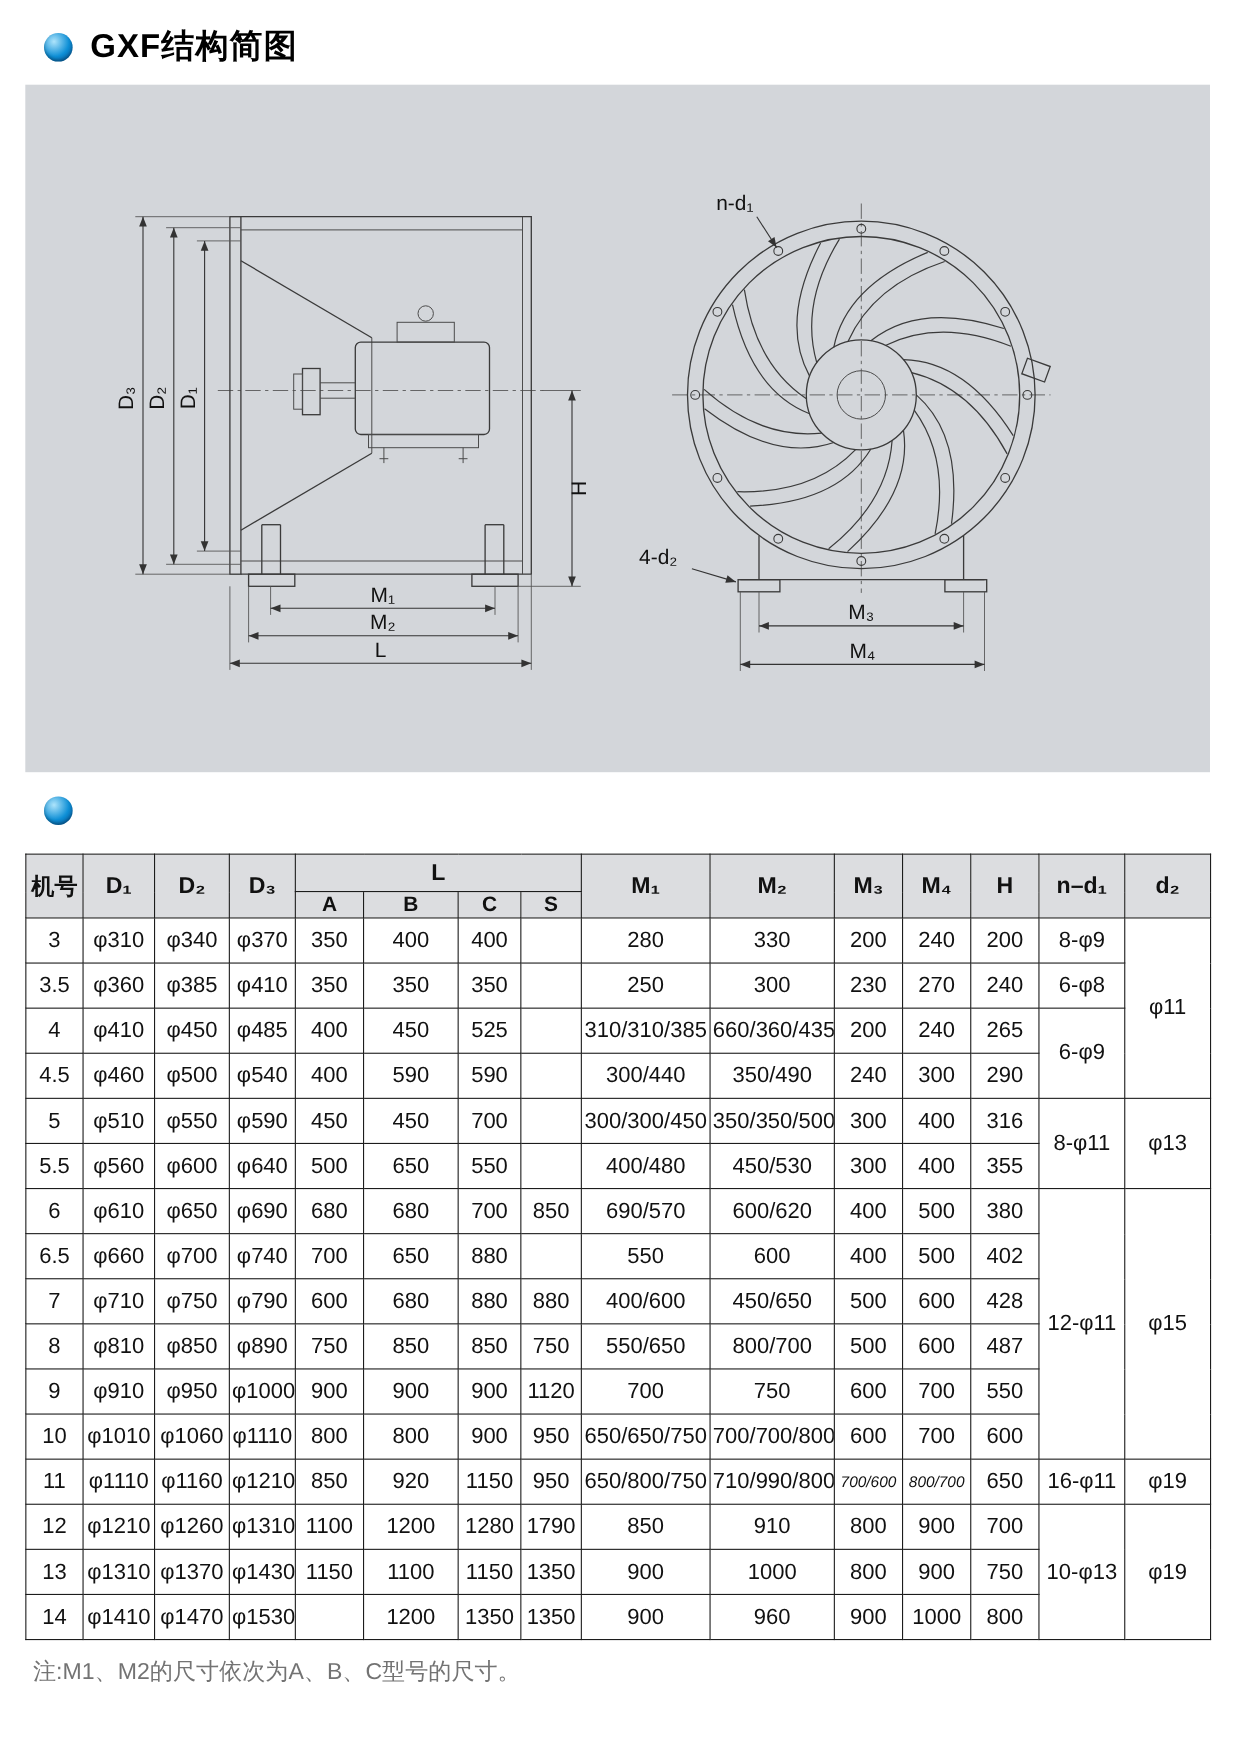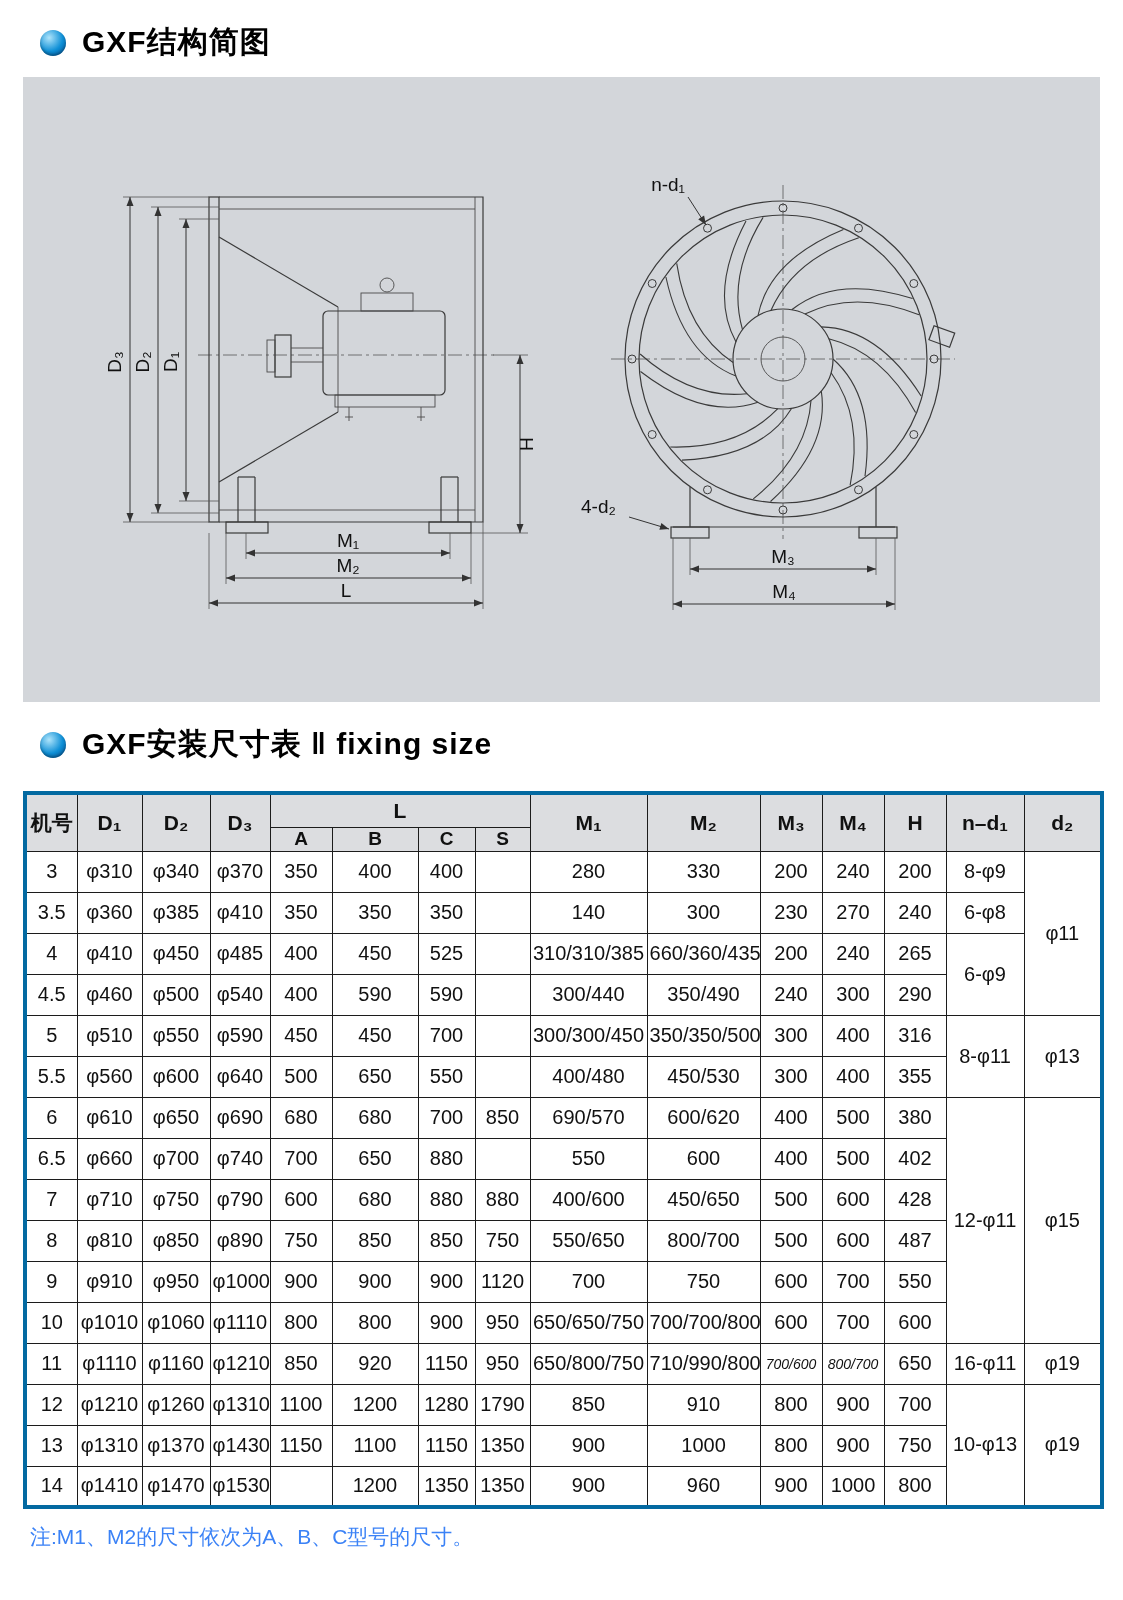--- a/index.html
+++ b/index.html
@@ -41,28 +41,28 @@
 
   table.dim-table {
     border-collapse: collapse; table-layout: fixed;
     width: 1077px; margin: 14px 23px 0 23px;
     font-size: 20px;
   }
   table.dim-table th, table.dim-table td {
     border: 1px solid #1c1c1c; text-align: center; vertical-align: middle;
     padding: 0 2px; overflow: hidden; white-space: nowrap;
   }
-  table.dim-table { border: 4px solid #0369a1; }
+  table.dim-table { border: 1px solid #0369a1; }
   table.dim-table thead th { background: var(--header-bg, #dcdde0); font-weight: bold; font-size: 21px; }
   table.dim-table thead tr.main-row th { height: 34px; }
   table.dim-table thead tr.sub-row th { height: 24px; font-size: 19px; }
   table.dim-table tbody td { height: 41px; background: #fff; }
   table.dim-table tbody td.small { font-size: 14px; font-style: italic; }
 
-  .note { padding: 14px 0 0 30px; font-size: 21px; color: #3b82f6; }
+  .note { padding: 14px 0 0 30px; font-size: 21px; color: #737373; }
 </style>
 </head>
 <body>
 
 <div class="page">
 
   <div class="section-heading">
     <span class="bullet"></span>
     <h2>GXF结构简图</h2>
   </div>
@@ -243,21 +243,20 @@
           <line class="ext" x1="872" y1="461" x2="872" y2="533"></line>
           <line class="dim" x1="650" y1="527" x2="872" y2="527" marker-start="url(#ah)" marker-end="url(#ah)"></line>
           <text class="lbl" x="761" y="521" text-anchor="middle">M₄</text>
         </g>
       </g>
     </svg>
   </div>
 
   <div class="section-heading">
     <span class="bullet"></span>
-    <h2>GXF安装尺寸表 ‖ fixing size</h2>
   </div>
 
   <table class="dim-table" id="dim-table">
     <colgroup>
       <col style="width:52px">
         <col style="width:65px">
         <col style="width:68px">
         <col style="width:60px">
       <col style="width:62px">
         <col style="width:86px">
@@ -313,21 +312,21 @@
         </tr>
         <tr>
           <td>3.5</td>
           <td>φ360</td>
           <td>φ385</td>
           <td>φ410</td>
           <td>350</td>
           <td>350</td>
           <td>350</td>
           <td></td>
-          <td>140</td>
+          <td>250</td>
           <td>300</td>
           <td>230</td>
           <td>270</td>
           <td>240</td>
           <td>6-φ8</td>
         </tr>
         <tr>
           <td>4</td>
           <td>φ410</td>
           <td>φ450</td>

